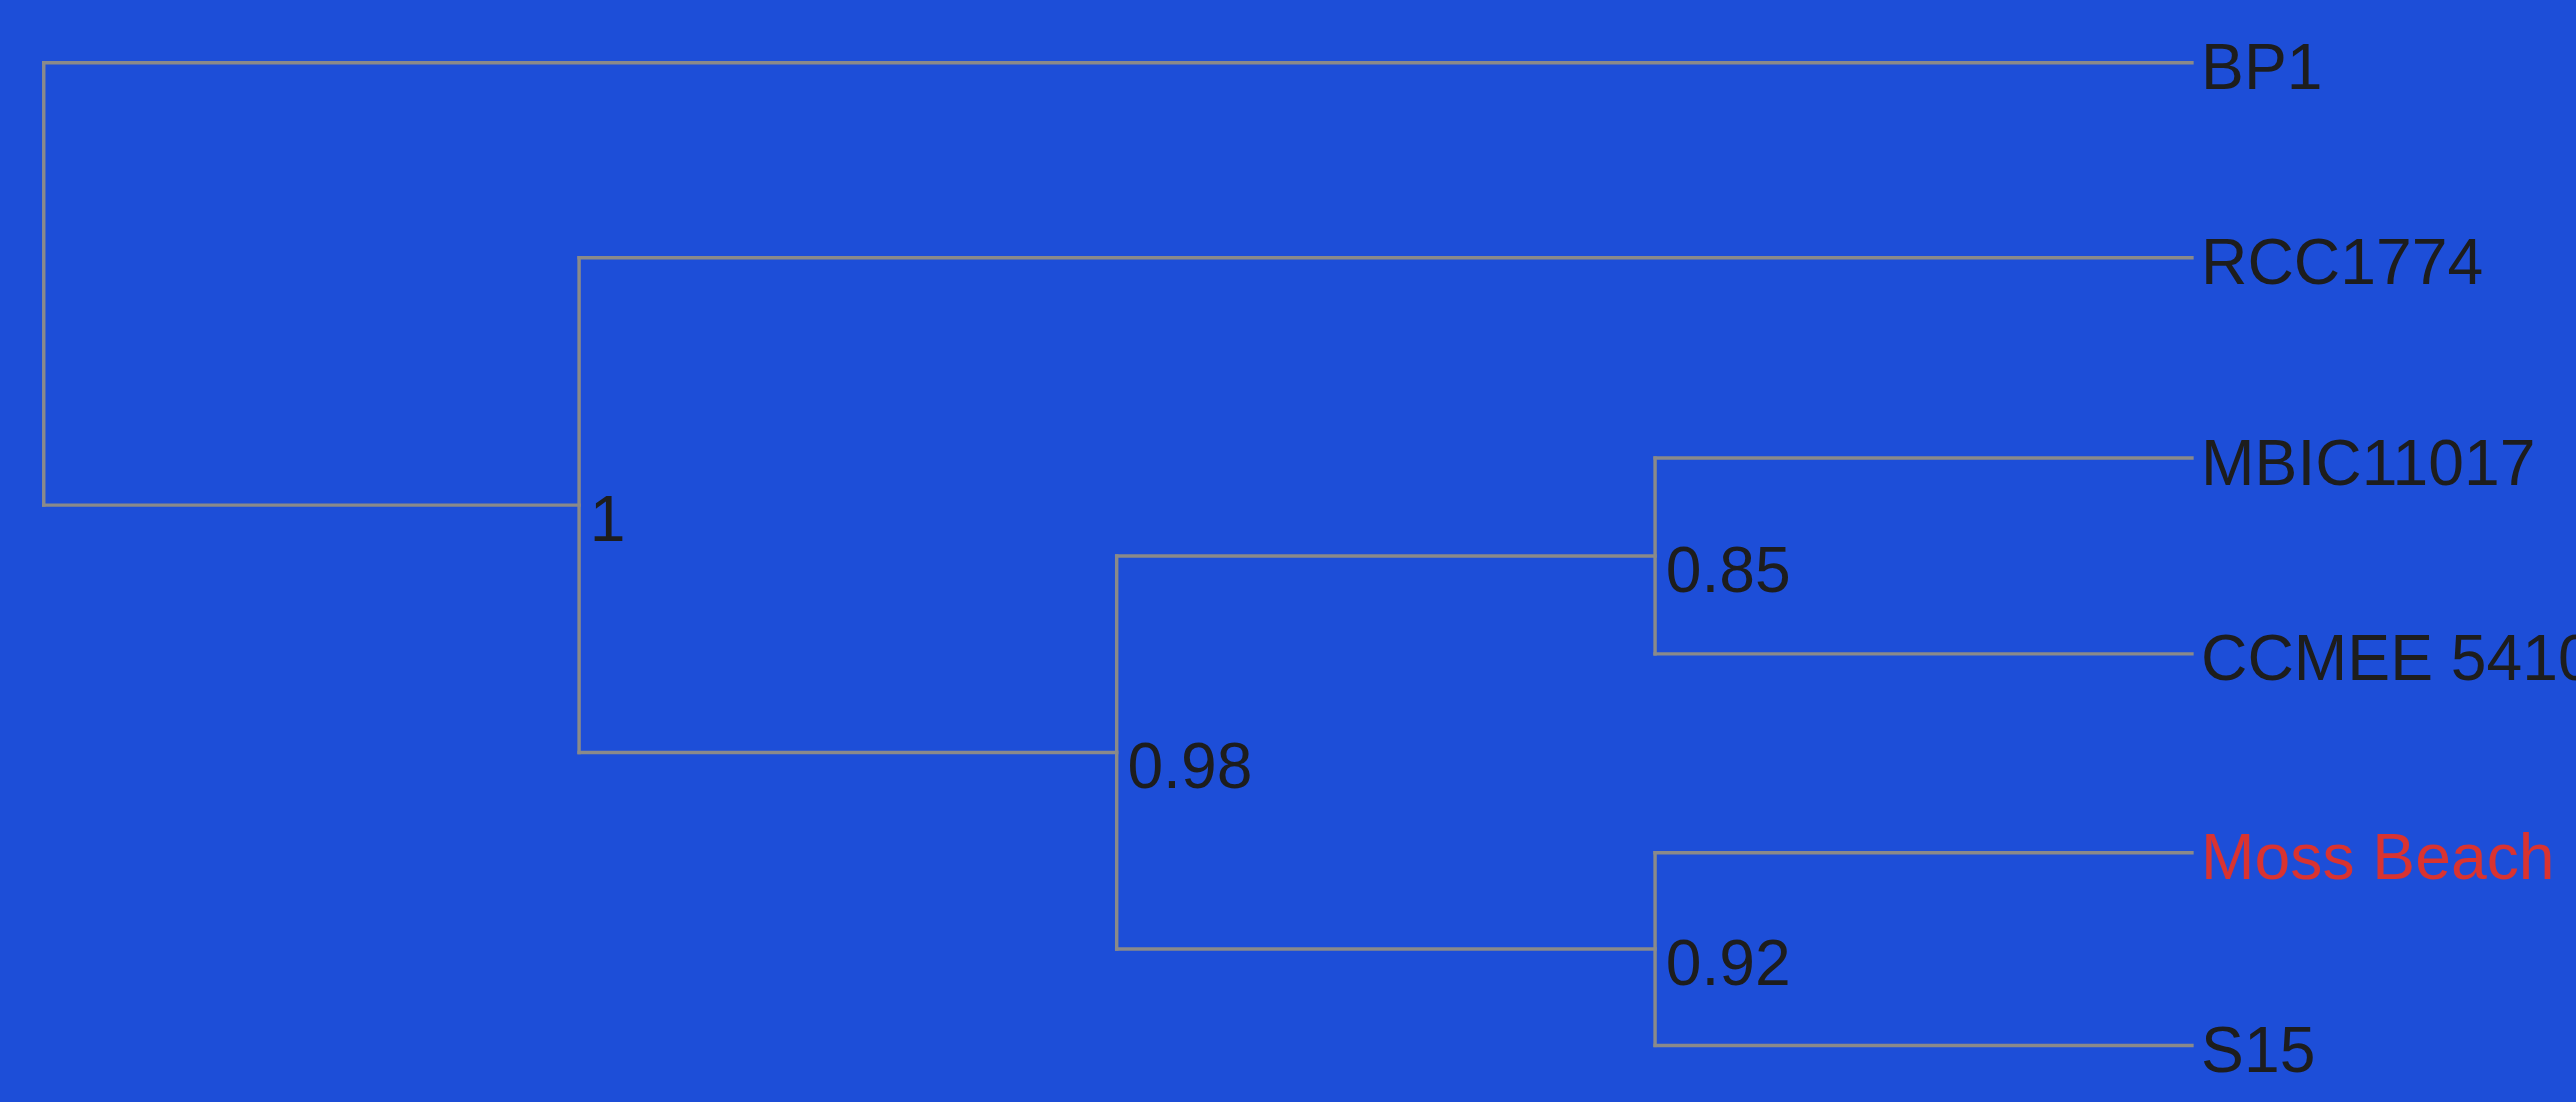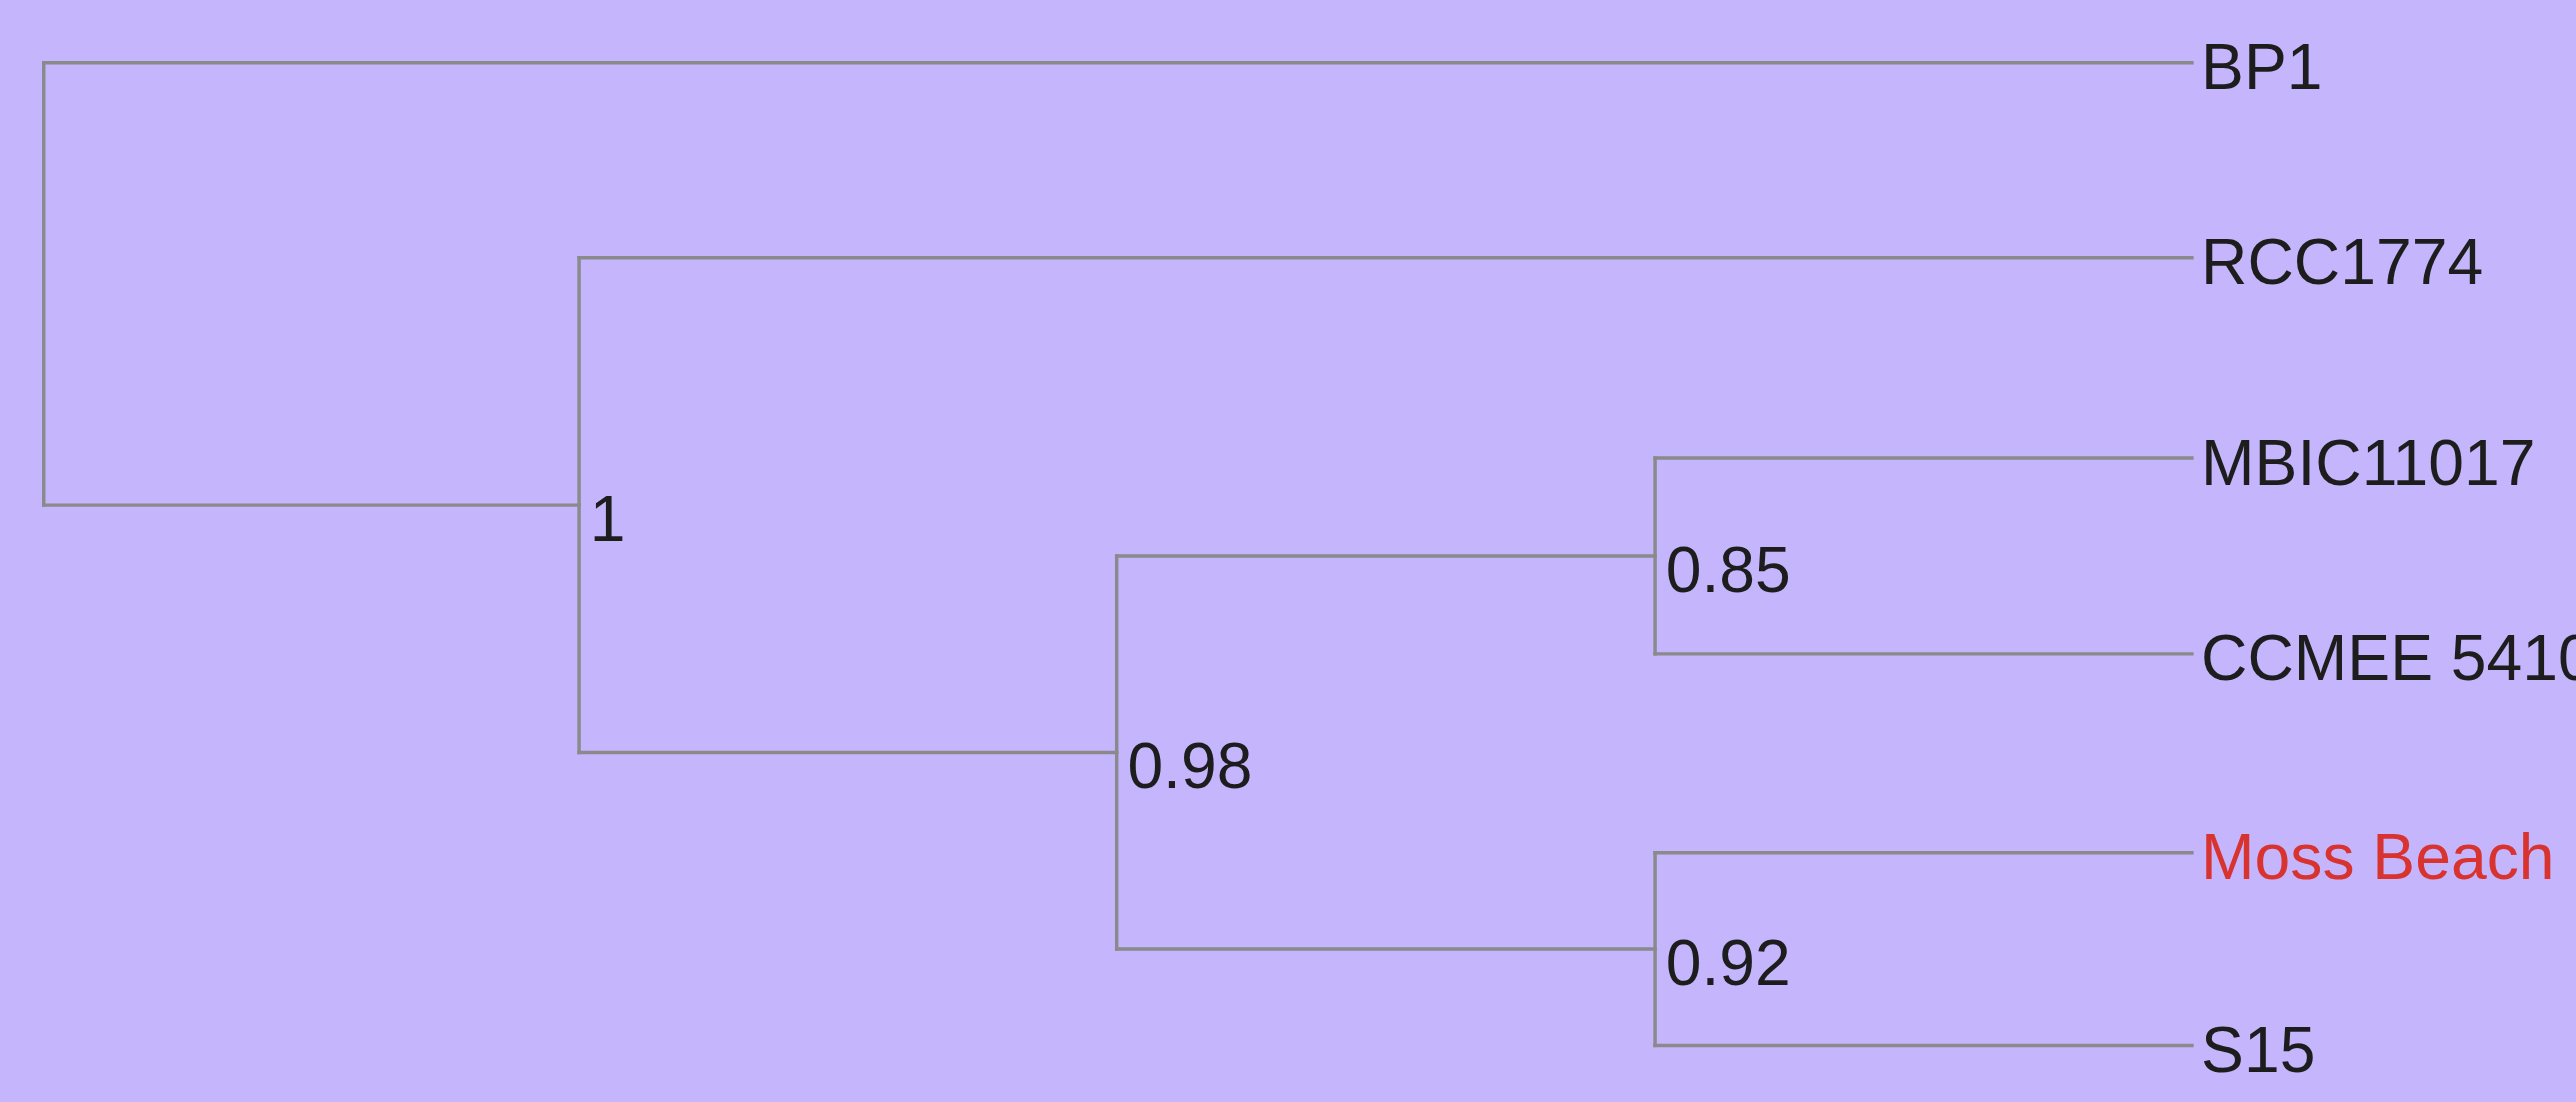--- a/index.html
+++ b/index.html
@@ -2,21 +2,21 @@
 <html style="font-size:12.2px"><head>
 <meta charset="utf-8">
 <style>
   html, body {
     margin: 0;
     padding: 0;
     background: #ffffff;
   }
   .figure-wrap {
     width: 100%;
-    background: #c4b5fd;
+    background: #1d4ed8;
   }
   .figure-wrap svg {
     display: block;
     width: 100%;
     height: auto;
   }
   text {
     font-family: "Liberation Sans", "DejaVu Sans", sans-serif;
     font-weight: 400;
   }

